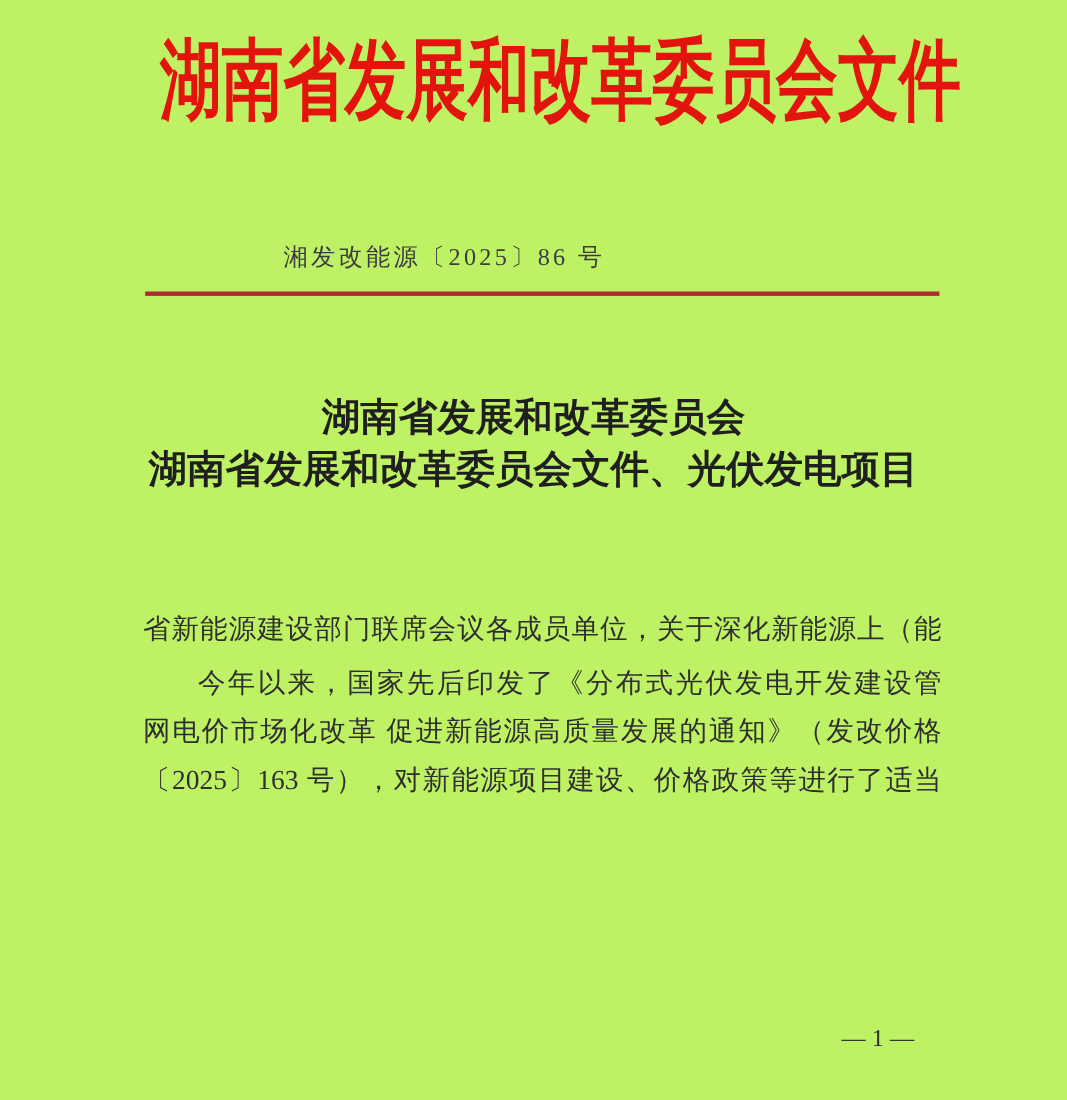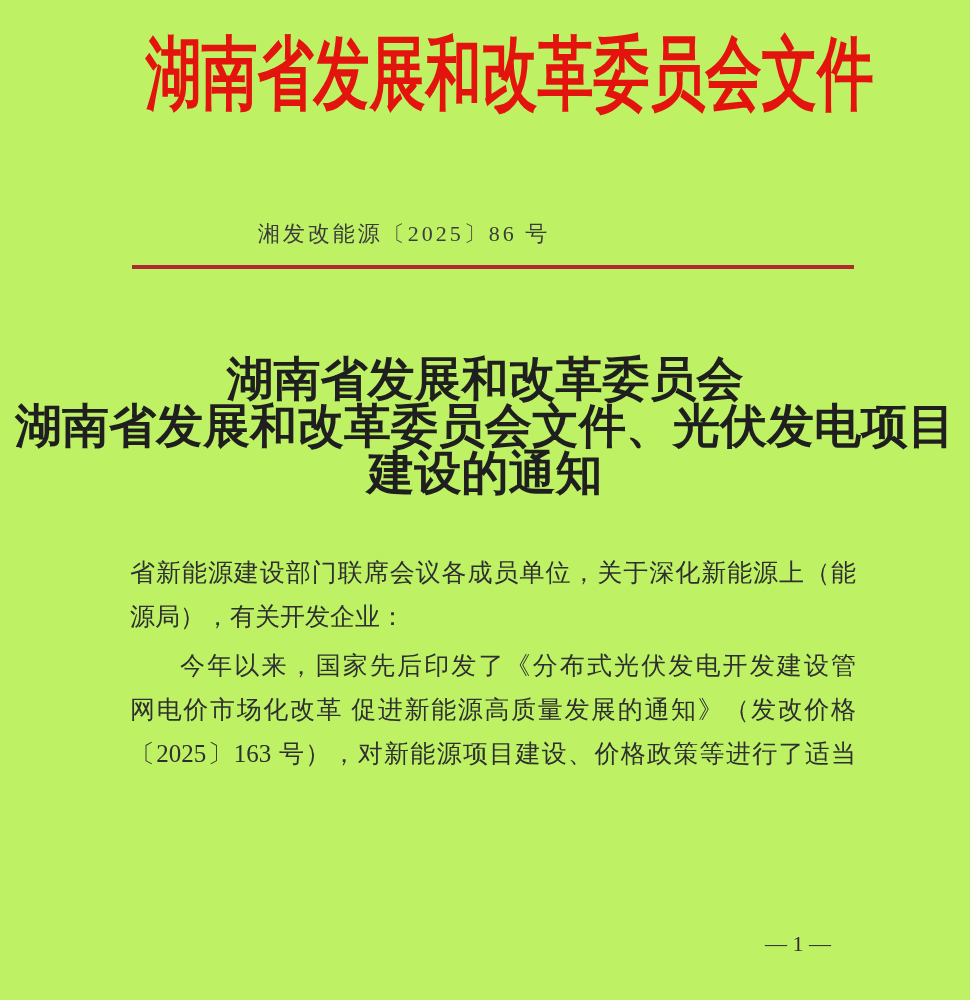--- a/index.html
+++ b/index.html
@@ -48,21 +48,21 @@
     width: 722px;
     height: 4px;
     background: #ad2b31;
   }
   .doc-title {
     position: absolute;
     top: 356px;
     left: 0;
     width: 970px;
     text-align: center;
-    font-size: 47px;
+    font-size: 35px;
     line-height: 47px;
     font-weight: bold;
     color: #1f1f1f;
   }
   .body-text {
     position: absolute;
     top: 551px;
     left: 130px;
     width: 726px;
     font-size: 25px;
@@ -104,26 +104,24 @@
 
   <div class="header-title">湖南省发展和改革委员会文件</div>
 
   <div class="doc-number">湘发改能源〔2025〕86 号</div>
 
   <div class="red-divider"></div>
 
   <div class="doc-title">
     <div>湖南省发展和改革委员会</div>
     <div>湖南省发展和改革委员会文件、光伏发电项目</div>
-    <div>建设的通知</div>
   </div>
 
   <div class="body-text">
     <div class="bline">省新能源建设部门联席会议各成员单位，关于深化新能源上（能</div>
-    <div class="bline left-end">源局），有关开发企业：</div>
 
     <div class="bline indent pgap">今年以来，国家先后印发了《分布式光伏发电开发建设管</div>
     <div class="bline">网电价市场化改革 促进新能源高质量发展的通知》（发改价格</div>
     <div class="bline">〔2025〕163 号），对新能源项目建设、价格政策等进行了适当</div>
   </div>
 
   <div class="page-number">— 1 —</div>
 
 </div>
 

